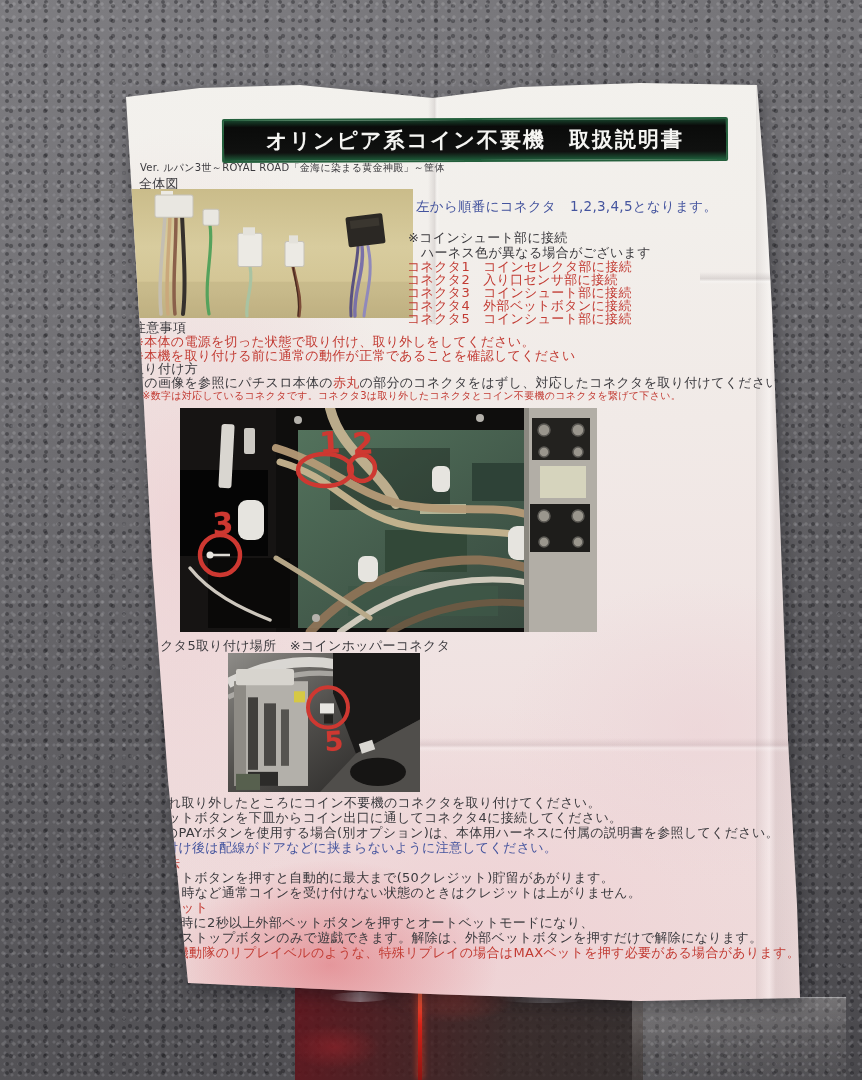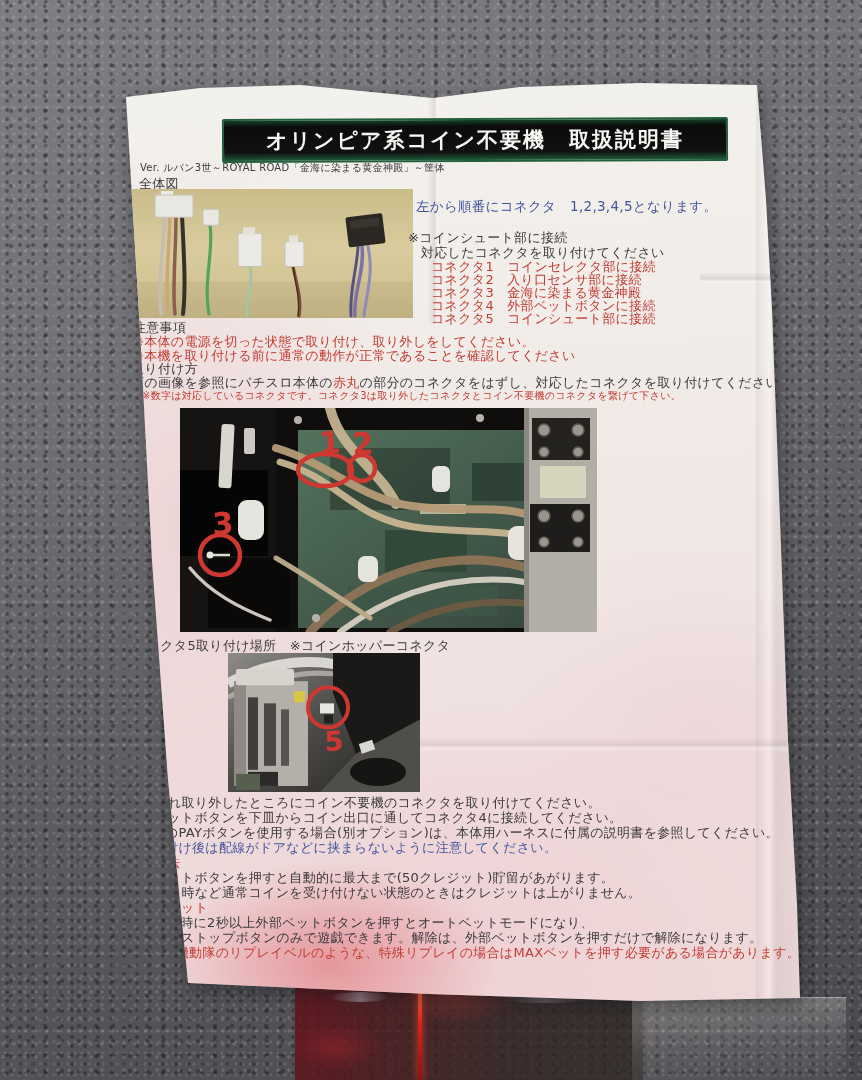--- a/index.html
+++ b/index.html
@@ -47,21 +47,21 @@
   .title-bar{position:absolute;left:222px;top:118px;width:506px;height:44px;
     background:linear-gradient(180deg,#17402a 0%,#0a0b0a 16%,#101110 80%,#1d5b39 100%);
     border:2px solid #245f3c;border-radius:2px;display:flex;align-items:center;justify-content:center;
     transform:rotate(-0.25deg);box-sizing:border-box;}
   .title-text{color:#f5f5f2;font-size:21px;font-weight:bold;letter-spacing:2px;white-space:nowrap;}
   .t{position:absolute;font-size:13px;line-height:1.1;color:#3b3a3e;letter-spacing:0.3px;white-space:nowrap;}
   .small{font-size:10px;}
   .red{color:#c23b33;}
   .blue{color:#44549e;}
   .list{line-height:13.1px;}
-  .list div{margin-bottom:0px;margin-left:24px;}
+  .list div{margin-bottom:0px;}
   .photo{position:absolute;overflow:hidden;}
   .photo svg{display:block;width:100%;height:100%;}
   .anno{position:absolute;color:#ce3831;font-weight:bold;font-size:30px;line-height:1;
     transform:translate(-50%,-50%) rotate(-3deg);text-shadow:0 0 1px rgba(206,56,49,0.6);}
   .anno5{font-size:27px;}
 </style>
 </head>
 <body>
 
 <div class="scene">
@@ -123,26 +123,26 @@
           <g transform="rotate(-7 240 41)">
                 <rect x="222" y="26" width="37" height="30" rx="2" fill="#2b2824"></rect>
             <rect x="226" y="30" width="29" height="8" fill="#3a362f"></rect>
               </g>
         </g>
       </svg>
     </div>
 
     <div class="t blue" style="left:416px;top:199px;font-size:13.5px;">左から順番にコネクタ　1,2,3,4,5となります。</div>
     <div class="t" style="left:408px;top:231px;">※コインシュート部に接続</div>
-    <div class="t" style="left:421px;top:246px;">対応したコネクタを取り付けてください</div>
+    <div class="t" style="left:421px;top:246px;">ハーネス色が異なる場合がございます</div>
 
     <div class="t red list" style="left:407px;top:260px;">
       <div>コネクタ1　コインセレクタ部に接続</div>
       <div>コネクタ2　入り口センサ部に接続</div>
-      <div>コネクタ3　金海に染まる黄金神殿</div>
+      <div>コネクタ3　コインシュート部に接続</div>
       <div>コネクタ4　外部ベットボタンに接続</div>
       <div>コネクタ5　コインシュート部に接続</div>
     </div>
 
     <div class="t" style="left:133px;top:321px;">注意事項</div>
     <div class="t red" style="left:133px;top:335px;">※本体の電源を切った状態で取り付け、取り外しをしてください。</div>
     <div class="t red" style="left:133px;top:349px;">※本機を取り付ける前に通常の動作が正常であることを確認してください</div>
     <div class="t" style="left:131px;top:362px;">取り付け方</div>
     <div class="t" style="left:131px;top:376px;">
       <span>下の画像を参照にパチスロ本体の</span><span class="red">赤丸</span><span>の部分のコネクタをはずし、対応したコネクタを取り付けてください。</span>

